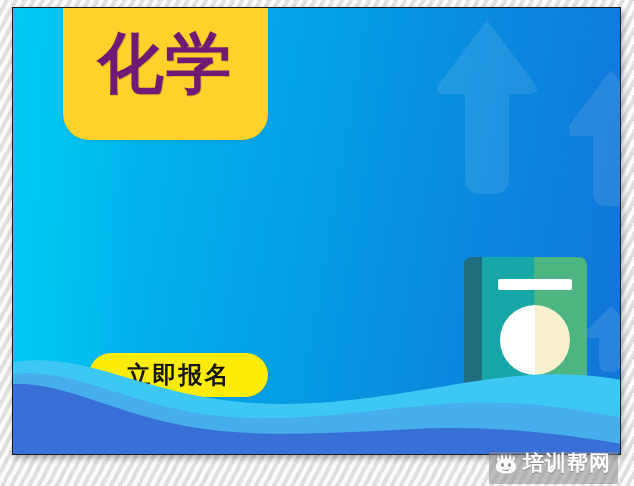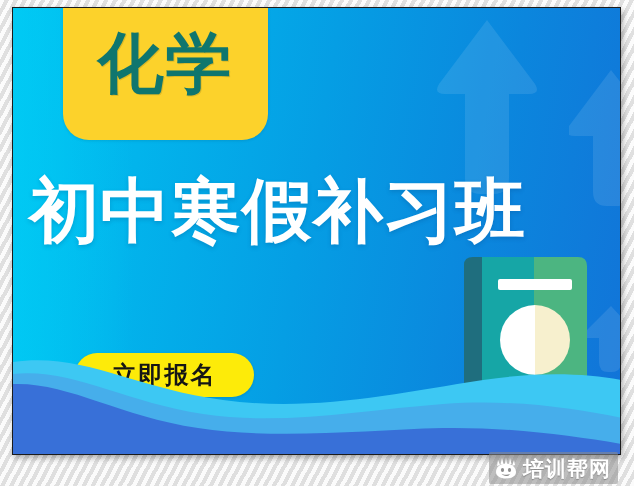--- a/index.html
+++ b/index.html
@@ -76,21 +76,21 @@
     box-shadow: 0 1px 3px rgba(0,0,0,0.10);
   }
   #subject-badge-label {
     position: absolute;
     left: 0; right: 0;
     top: 56px;
     text-align: center;
     font-size: 66px;
     line-height: 1;
     font-weight: bold;
-    color: #0f766e;
+    color: #701a75;
     letter-spacing: 2px;
     text-shadow: 1px 1px 0 rgba(0,0,0,0.12);
     white-space: nowrap;
   }
 
   
   #headline {
     position: absolute;
     left: 16px;
     top: 168px;
@@ -112,21 +112,21 @@
     font-size: 22px;
     font-weight: bold;
     color: #ffffff;
     letter-spacing: 0.5px;
     white-space: nowrap;
   }
 
   
   #cta-button {
     position: absolute;
-    left: 62px;
+    left: 76px;
     top: 345px;
     width: 179px;
     height: 44px;
     background: #fdeb09;
     border: none;
     border-radius: 22px;
     cursor: pointer;
     padding: 0;
     box-shadow: 0 1px 3px rgba(0,0,0,0.12);
   }
@@ -160,21 +160,21 @@
     pointer-events: none;
   }
 
   
   #watermark {
     position: absolute;
     left: 489px;
     top: 452px;
     height: 32px;
     display: flex;
-    align-items: center;
+    align-items: flex-start;
     gap: 5px;
     padding: 0 7px 0 5px;
     background: rgba(140,140,140,0.55);
     border-radius: 2px;
   }
   #watermark-label {
     font-size: 21px;
     line-height: 1;
     font-weight: bold;
     color: #ffffff;
@@ -202,21 +202,20 @@
         <path d="M42 2 L86 58 Q92 68 80 68 L62 68 L62 124 Q62 138 48 138 L38 138 Q24 138 24 124 L24 68 L6 68 Q-6 68 0 58 Z"></path>
       </svg>
       <svg id="arrow-small" class="arrow" width="56" height="70" viewBox="0 0 56 70">
         <path d="M28 2 L52 28 Q57 34 49 34 L38 34 L38 58 Q38 68 29 68 L25 68 Q16 68 16 58 L16 34 L5 34 Q-3 34 2 28 Z"></path>
       </svg>
 
       <div id="subject-badge">
         <div id="subject-badge-label">化学</div>
       </div>
 
-      <div id="headline">初中寒假补习班</div>
 
 
       <button id="cta-button">
         <span id="cta-button-label">立即报名</span>
       </button>
 
       <svg id="book-illustration" viewBox="0 0 140 180">
 
         <path d="M8 14 Q8 6 17 6 L32 6 L32 160 L17 160 Q8 160 8 152 Z" fill="#1F6E7E"></path>
 

